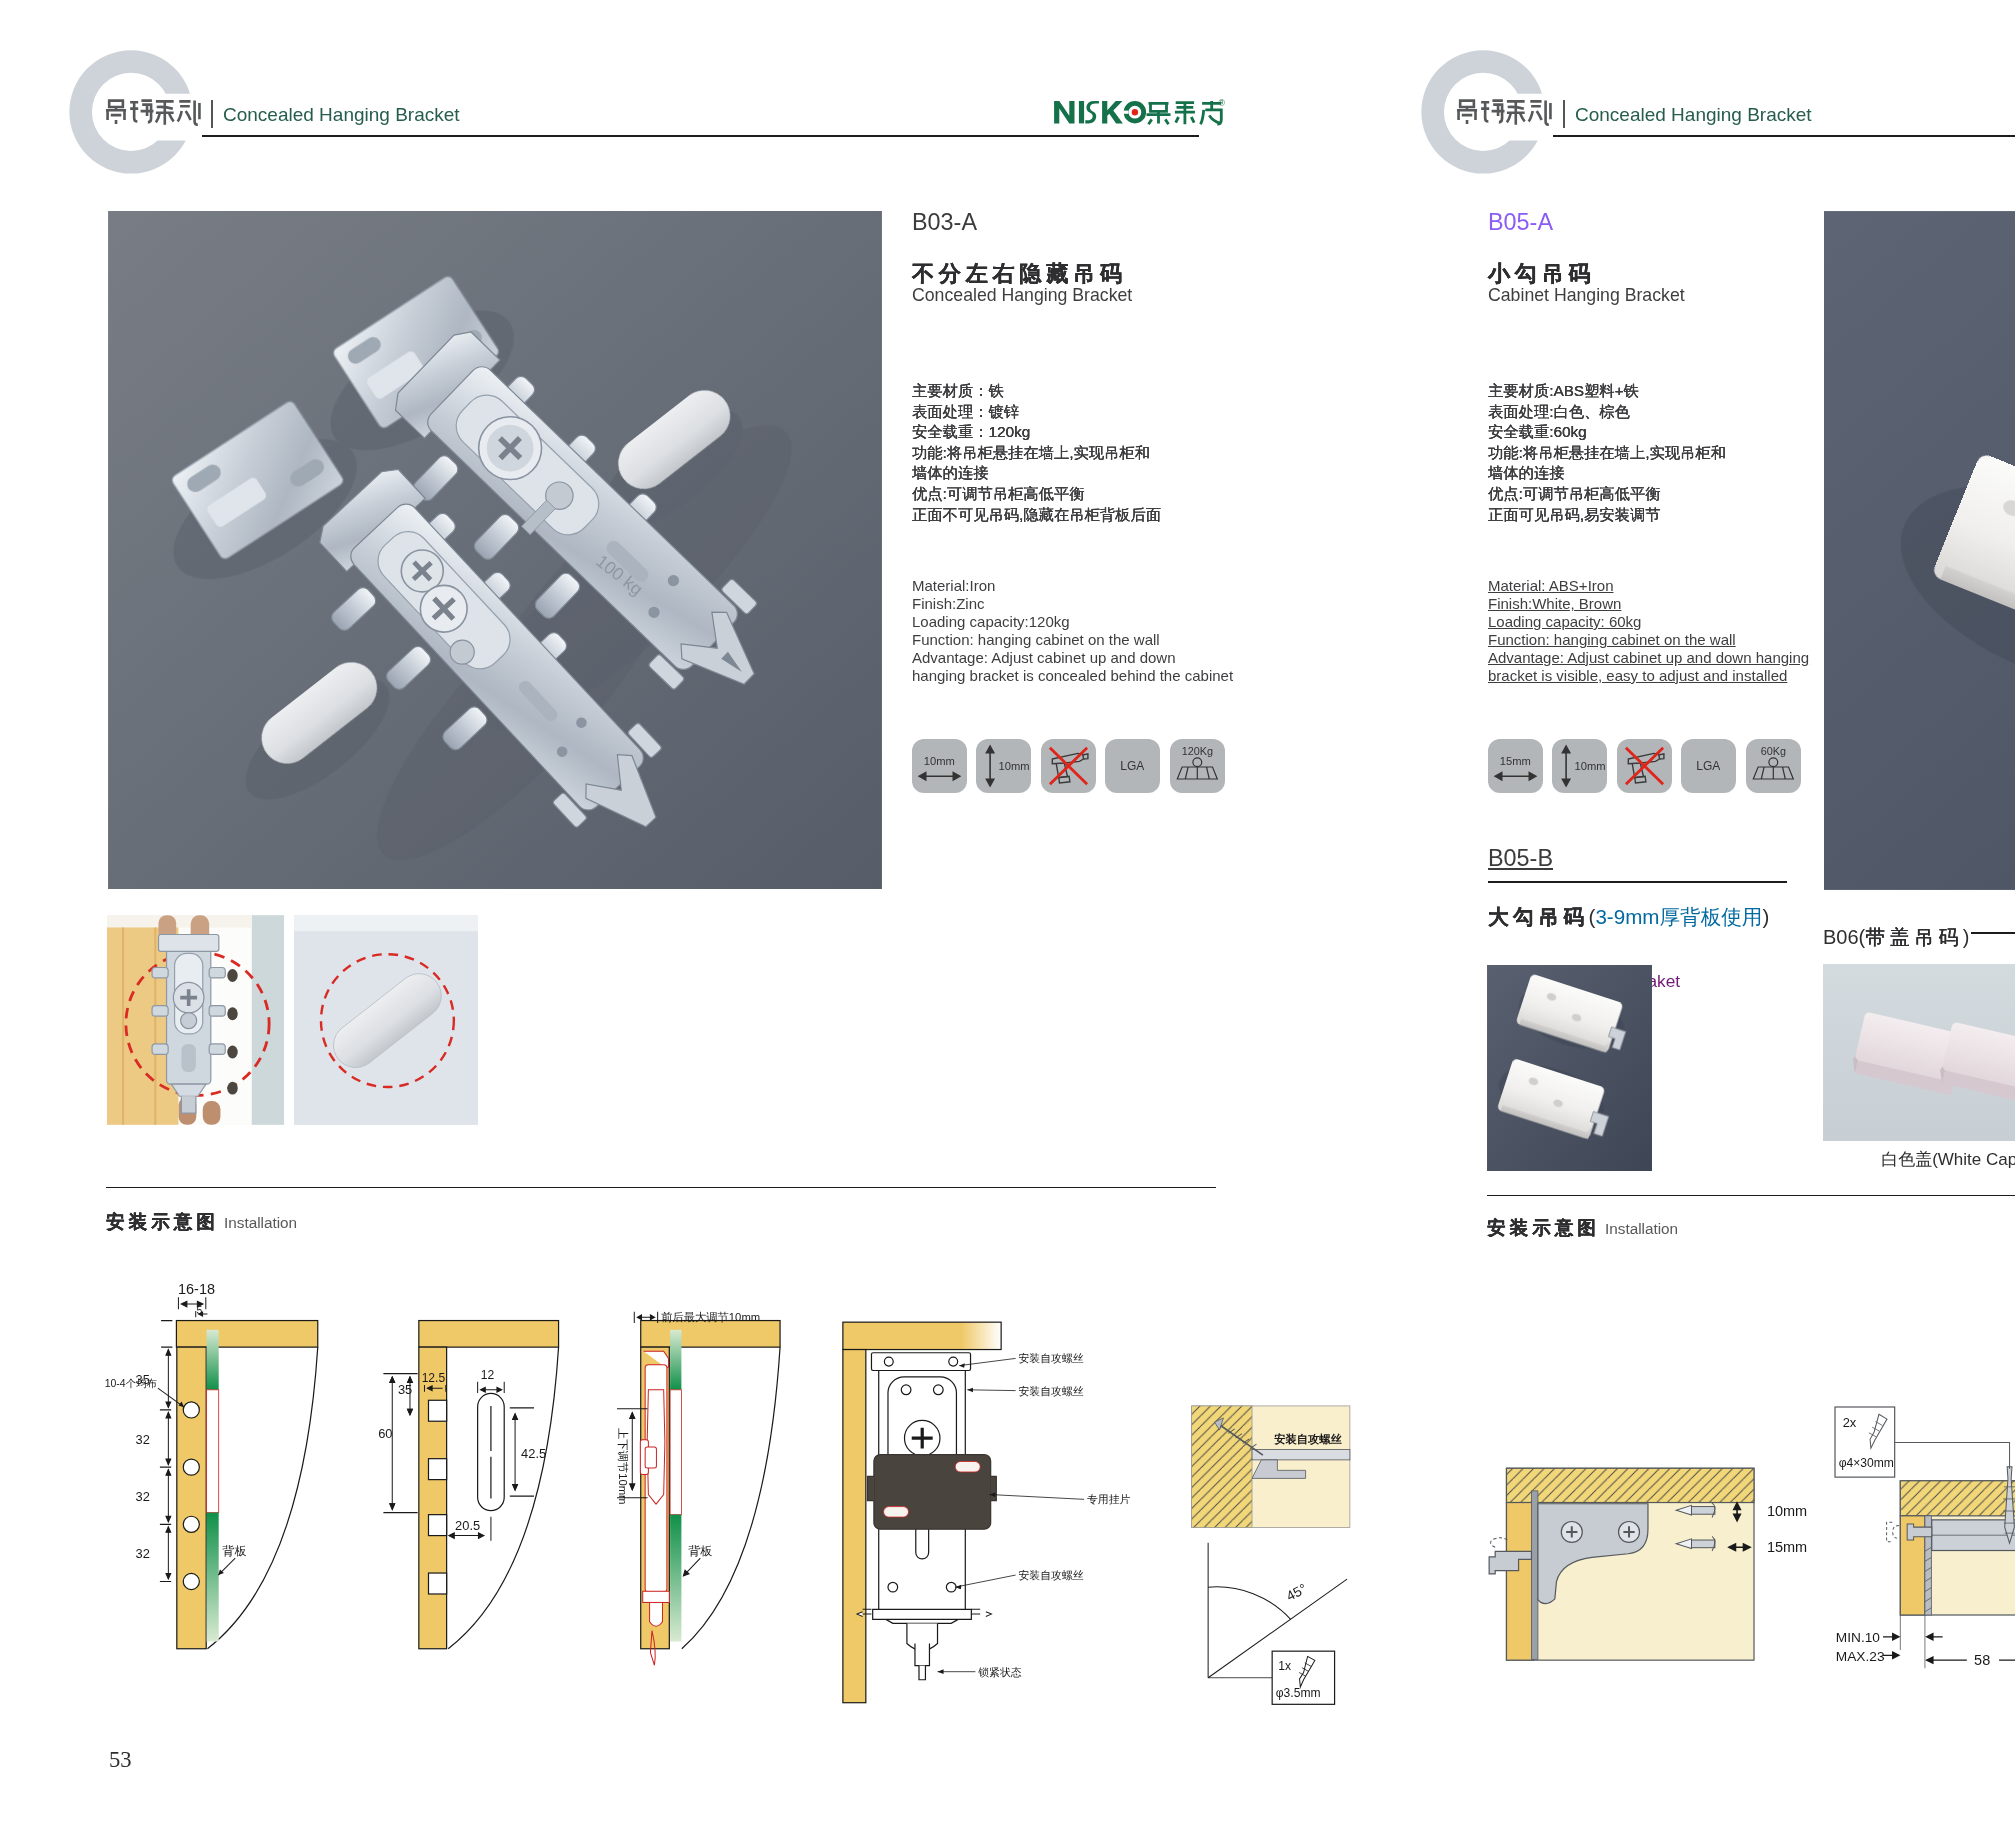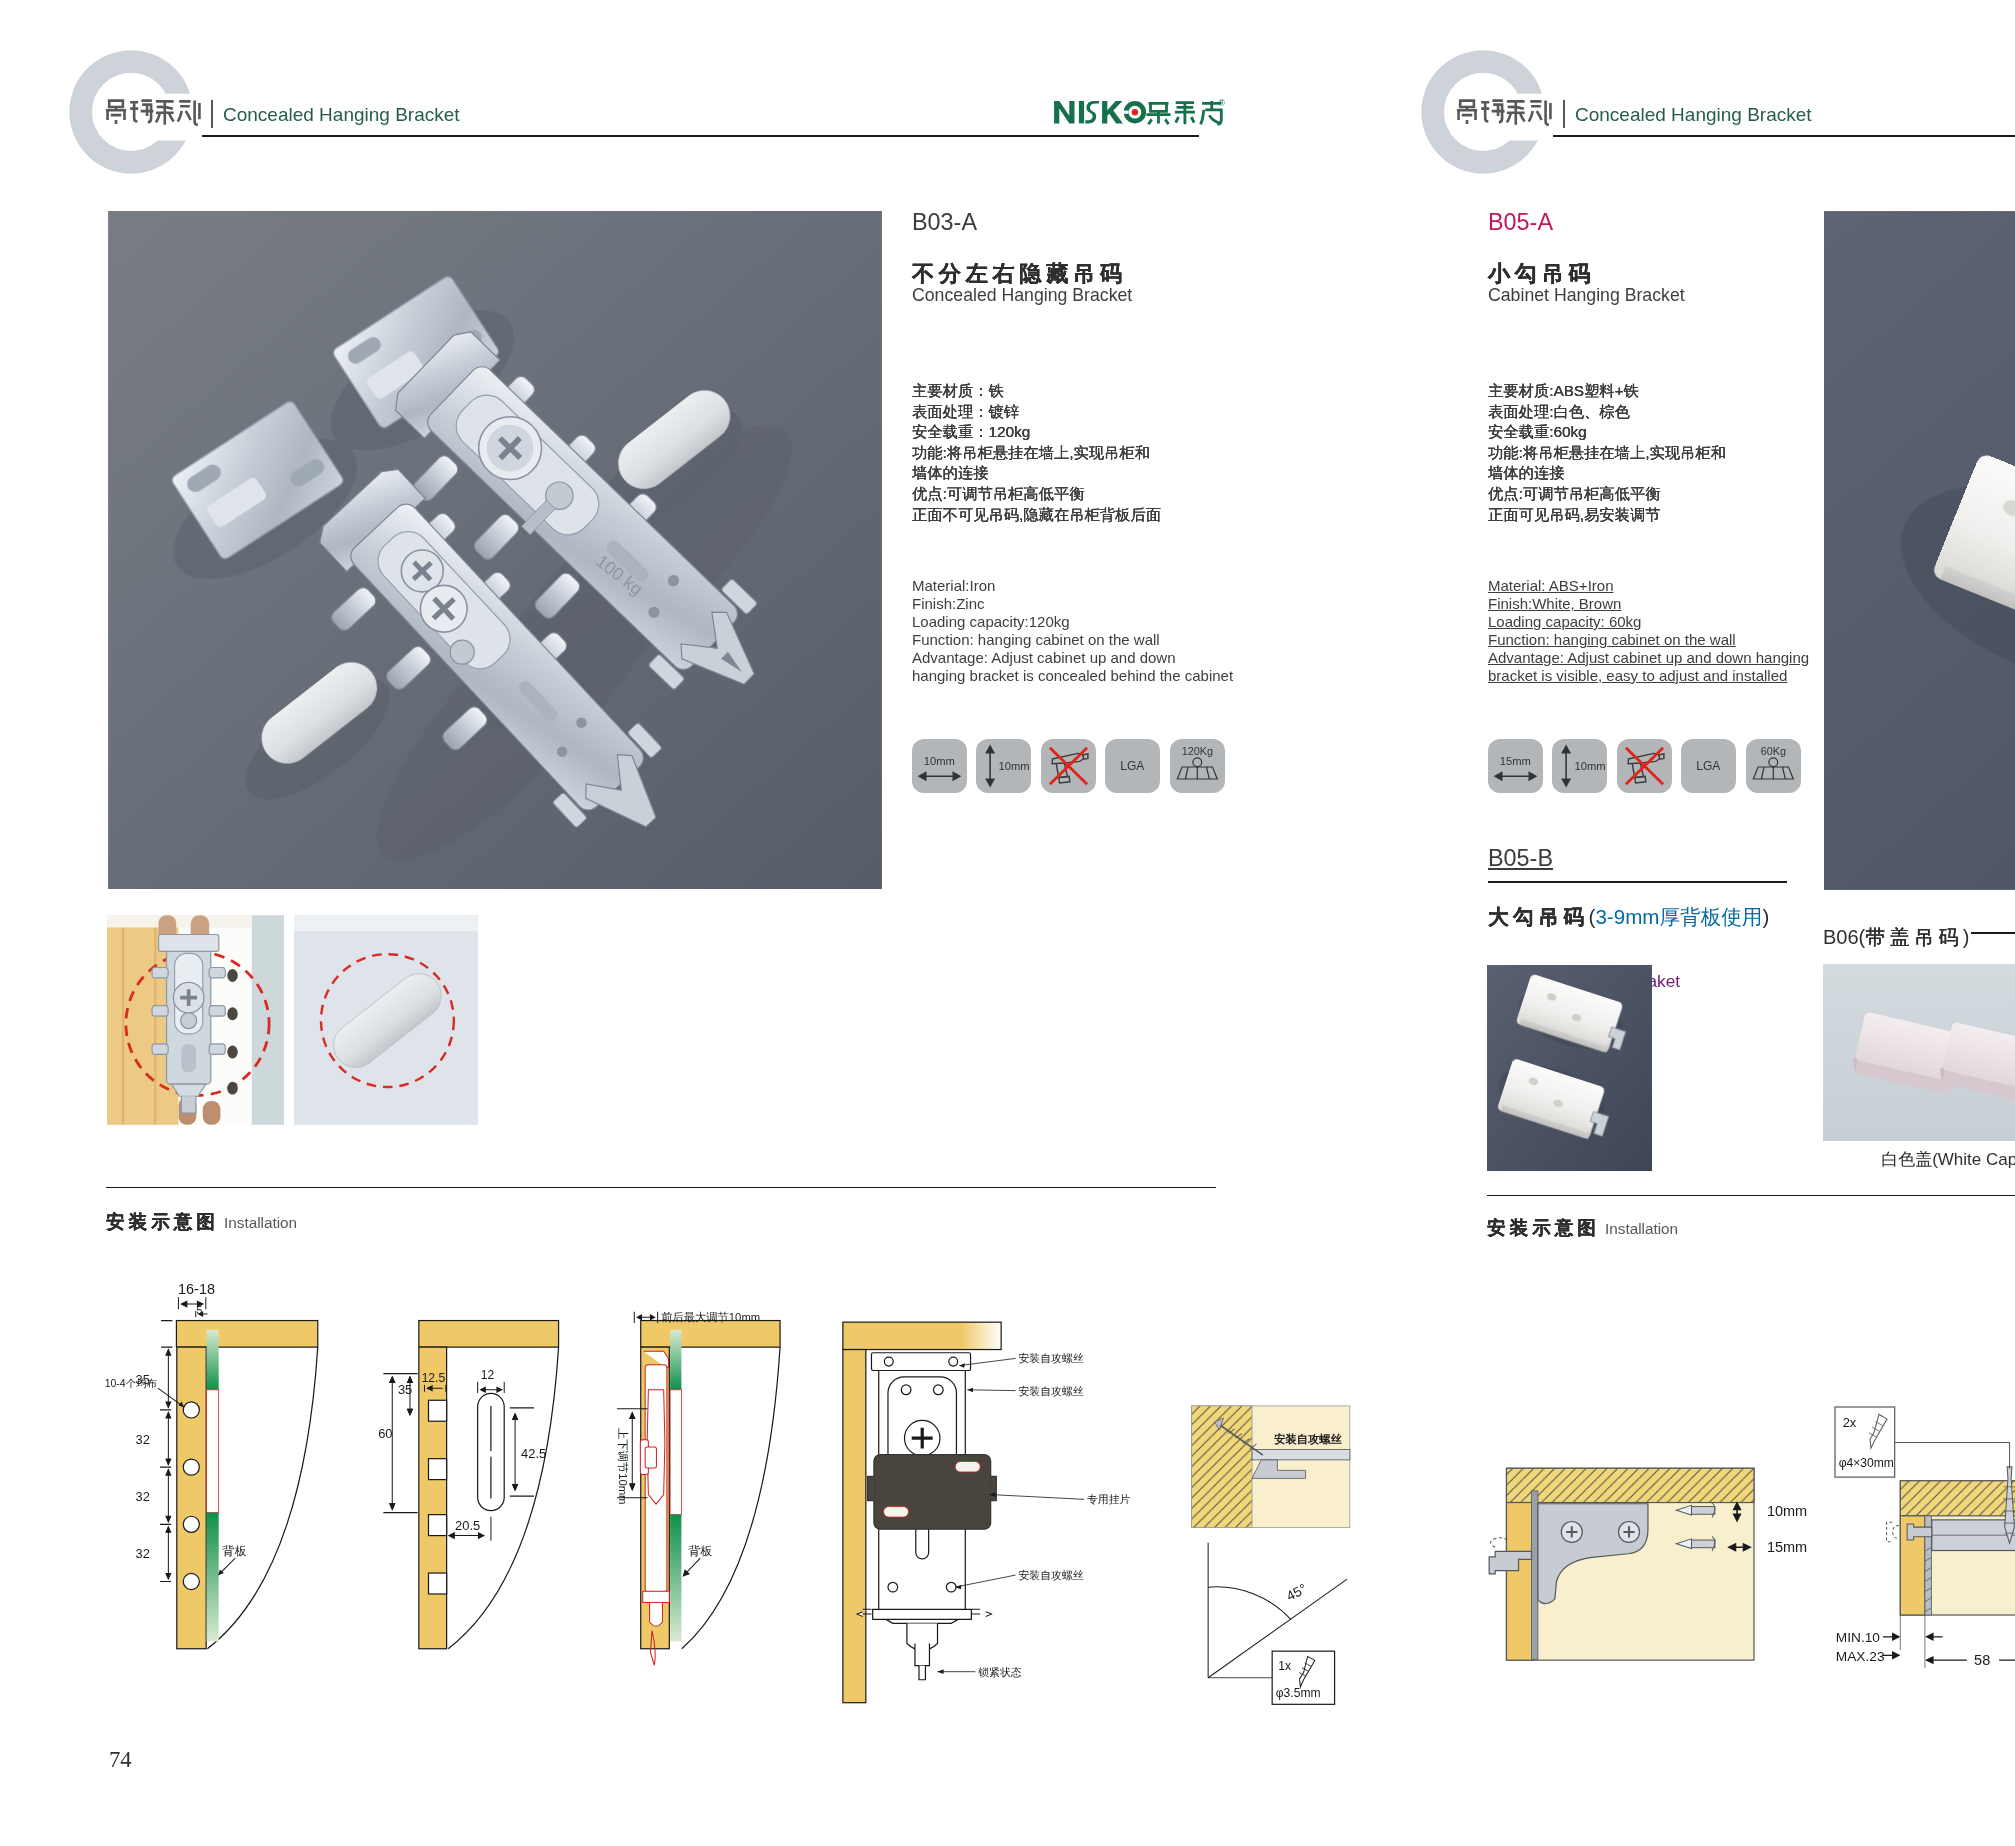--- a/index.html
+++ b/index.html
@@ -347,21 +347,21 @@
   <g transform="rotate(38 1114 1248)">
     <path d="M924 1128 L1304 1128 L1304 1368 L924 1368 L944 1338 L944 1158 Z" fill="url(#rail)" stroke="#8a919b" stroke-width="3"></path>
     <path d="M924 1128 L944 1158 L944 1338 L924 1368 Z" fill="#aeb5bd"></path>
     <rect x="1006" y="1170" width="44" height="100" rx="22" fill="#9aa2ac"></rect>
     <rect x="1106" y="1220" width="44" height="100" rx="22" fill="#9aa2ac"></rect>
     <circle cx="1206" cy="1190" r="14" fill="#9aa2ac"></circle>
     <circle cx="1186" cy="1320" r="14" fill="#9aa2ac"></circle>
   </g>
 </svg>
 
-<div class="abs" style="left:1488px;top:209px;font-size:23.4px;color:#be185d;">B05-A</div>
+<div class="abs" style="left:1488px;top:209px;font-size:23.4px;color:#8b5cf6;">B05-A</div>
 
 <div class="abs cjk" style="left:1488px;top:259px;font-size:22px;font-weight:bold;color:#2e2e30;">小勾吊码</div>
 
 <div class="abs" style="left:1488px;top:285px;font-size:17.7px;color:#3e3e40;">Cabinet Hanging Bracket</div>
 
 <div class="abs bodytxt" style="left:1488px;top:362px;">
 主要材质:ABS塑料+铁<br>
 表面处理:白色、棕色<br>
 安全载重:60kg<br>
 功能:将吊柜悬挂在墙上,实现吊柜和<br>
@@ -872,16 +872,16 @@
     </g>
     <text x="2600" y="570" font-size="36" fill="#1a1a1a">16</text>
     <text x="2311" y="735" font-size="36" fill="#1a1a1a">42</text>
     <text x="2137" y="812" font-size="32" fill="#1a1a1a" transform="rotate(6 2137 812)">RMAX4</text>
     <text x="2252" y="880" font-size="34" fill="#1a1a1a" transform="rotate(38 2252 880)">16</text>
     <text x="2408" y="908" font-size="36" fill="#1a1a1a">32</text>
     <text x="2316" y="944" font-size="36" fill="#1a1a1a">17</text>
   </g>
 </svg>
 
-<div class="abs" style="left:109px;top:1747px;font-size:22.6px;color:#2e2e30;font-family:'Liberation Serif',serif;">74</div>
+<div class="abs" style="left:109px;top:1747px;font-size:22.6px;color:#2e2e30;font-family:'Liberation Serif',serif;">53</div>
 
 </div>
 
 
 </body></html>

